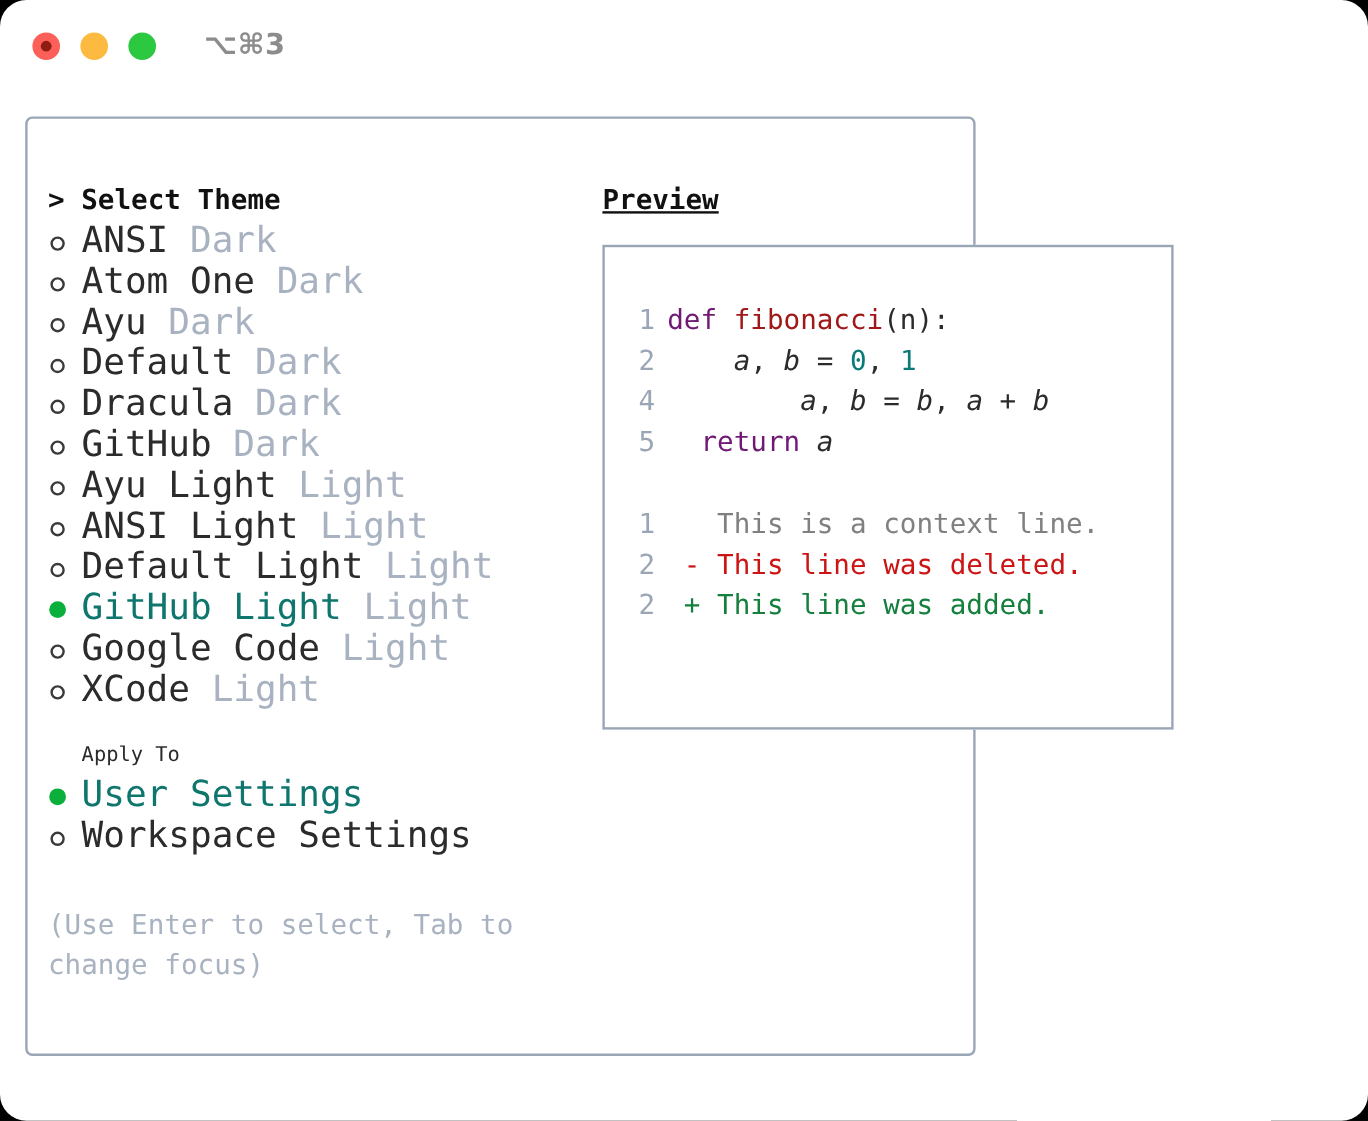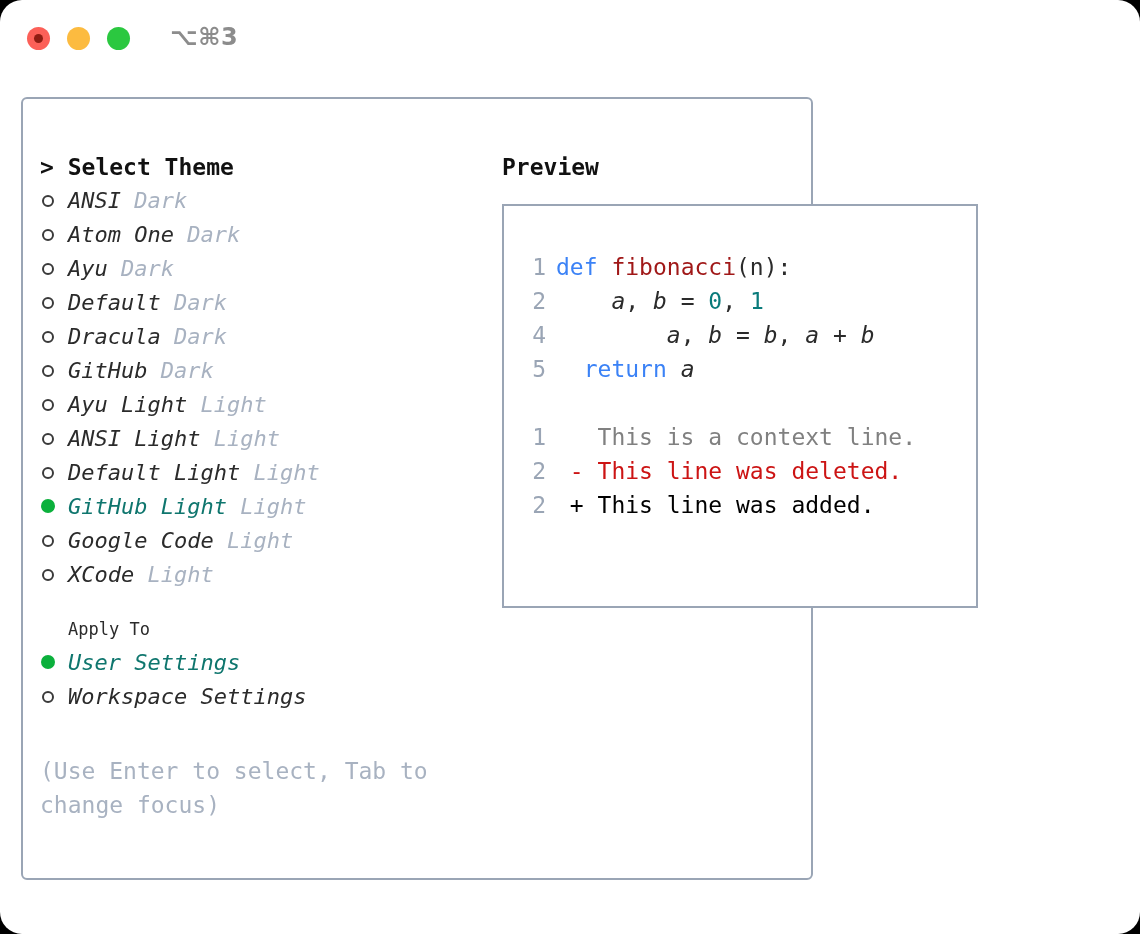--- a/index.html
+++ b/index.html
@@ -85,25 +85,24 @@
 
   .hdr {
     font-size: 23px;
     font-weight: bold;
     color: #111111;
     line-height: 34px;
     white-space: pre;
   }
 
   .opt {
-    font-size: 22px;
+    font-size: 30px;
     line-height: 34px;
     color: #2b2b2b;
     white-space: pre;
-    font-style: italic;
   }
   .opt .marker {
     display: inline-block;
     width: 28px;
   }
   .opt .marker .filled {
     display: inline-block;
     width: 14px;
     height: 14px;
     border-radius: 50%;
@@ -151,20 +150,21 @@
     left: 479px;
     top: 51px;
     width: 500px;
   }
 
   #preview-title {
     font-size: 23px;
     font-weight: bold;
     color: #111111;
     line-height: 34px;
+    text-decoration: underline;
   }
 
   #preview-box {
     margin-top: 20px;
     width: 476px;
     height: 404px;
     border: 2px solid #9aa5b5;
     box-sizing: border-box;
     background: #ffffff;
     position: relative;
@@ -183,37 +183,37 @@
     white-space: pre;
     color: #2b2b2b;
   }
   .lnum {
     display: inline-block;
     width: 26px;
     text-align: right;
     color: #9aa5b5;
     margin-right: 10px;
   }
-  .kw    { color: #3b82f6; }
+  .kw    { color: #701a75; }
   .fn    { color: #a01818; }
   .num   { color: #0a7b7b; }
   .bif   { color: #1589c4; }
   .var   { color: #2b2b2b; font-style: italic; }
   .punct { color: #2b2b2b; }
 
   .blank-row { height: 34px; }
 
   .dline {
     font-size: 23px;
     line-height: 34px;
     white-space: pre;
   }
   .d-ctx { color: #808080; text-align: center; }
   .d-del { color: #cc1414; }
-  .d-add { color: #000000; }
+  .d-add { color: #15803d; }
 </style>
 </head>
 <body>
 
 <div id="window">
 
   <div id="titlebar">
     <div class="dot" id="dot-close" style="background: rgb(252, 96, 88);"></div>
     <div class="dot" id="dot-min" style="background: rgb(252, 187, 64);"></div>
     <div class="dot" id="dot-max" style="background: rgb(43, 200, 64);"></div>

